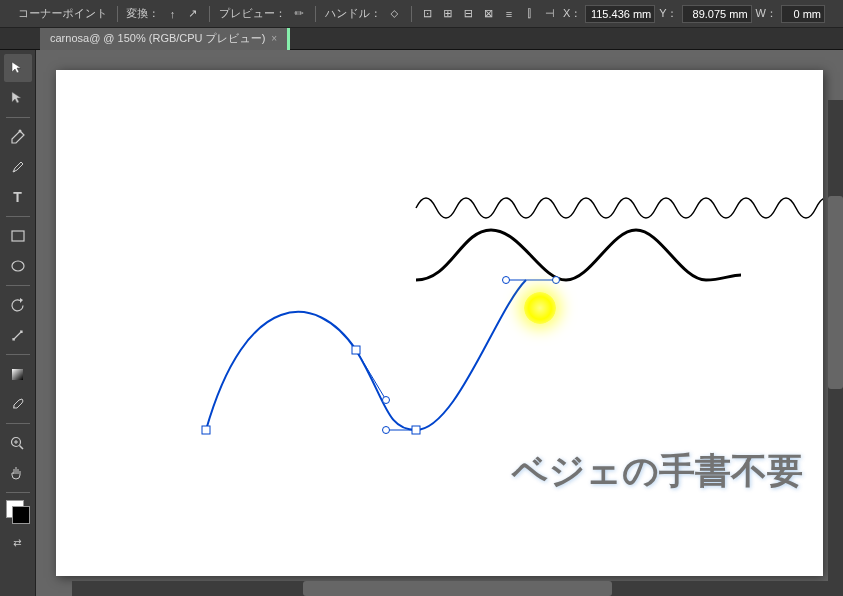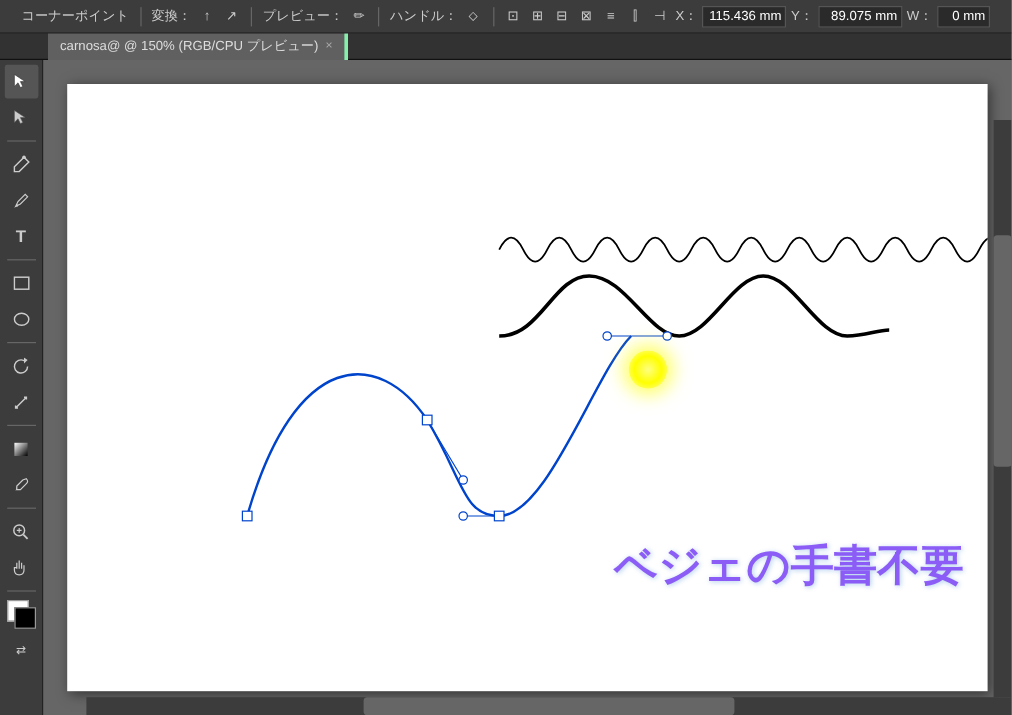--- a/index.html
+++ b/index.html
@@ -188,21 +188,21 @@
       font-family: 'MS Gothic', 'Yu Gothic', sans-serif;
     }
 
     
     .bezje-text {
       position: absolute;
       bottom: 80px;
       right: 20px;
       font-size: 36px;
       font-weight: bold;
-      color: #8b5cf6;
+      color: #737373;
       font-family: Liberation Serif, serif;
       text-shadow: 1px 1px 4px rgba(0,100,200,0.3);
     }
 
     
     .glow-circle {
       position: absolute;
       width: 32px;
       height: 32px;
       background: radial-gradient(circle, #ffff80, #ffff00, rgba(255,255,0,0.3));

